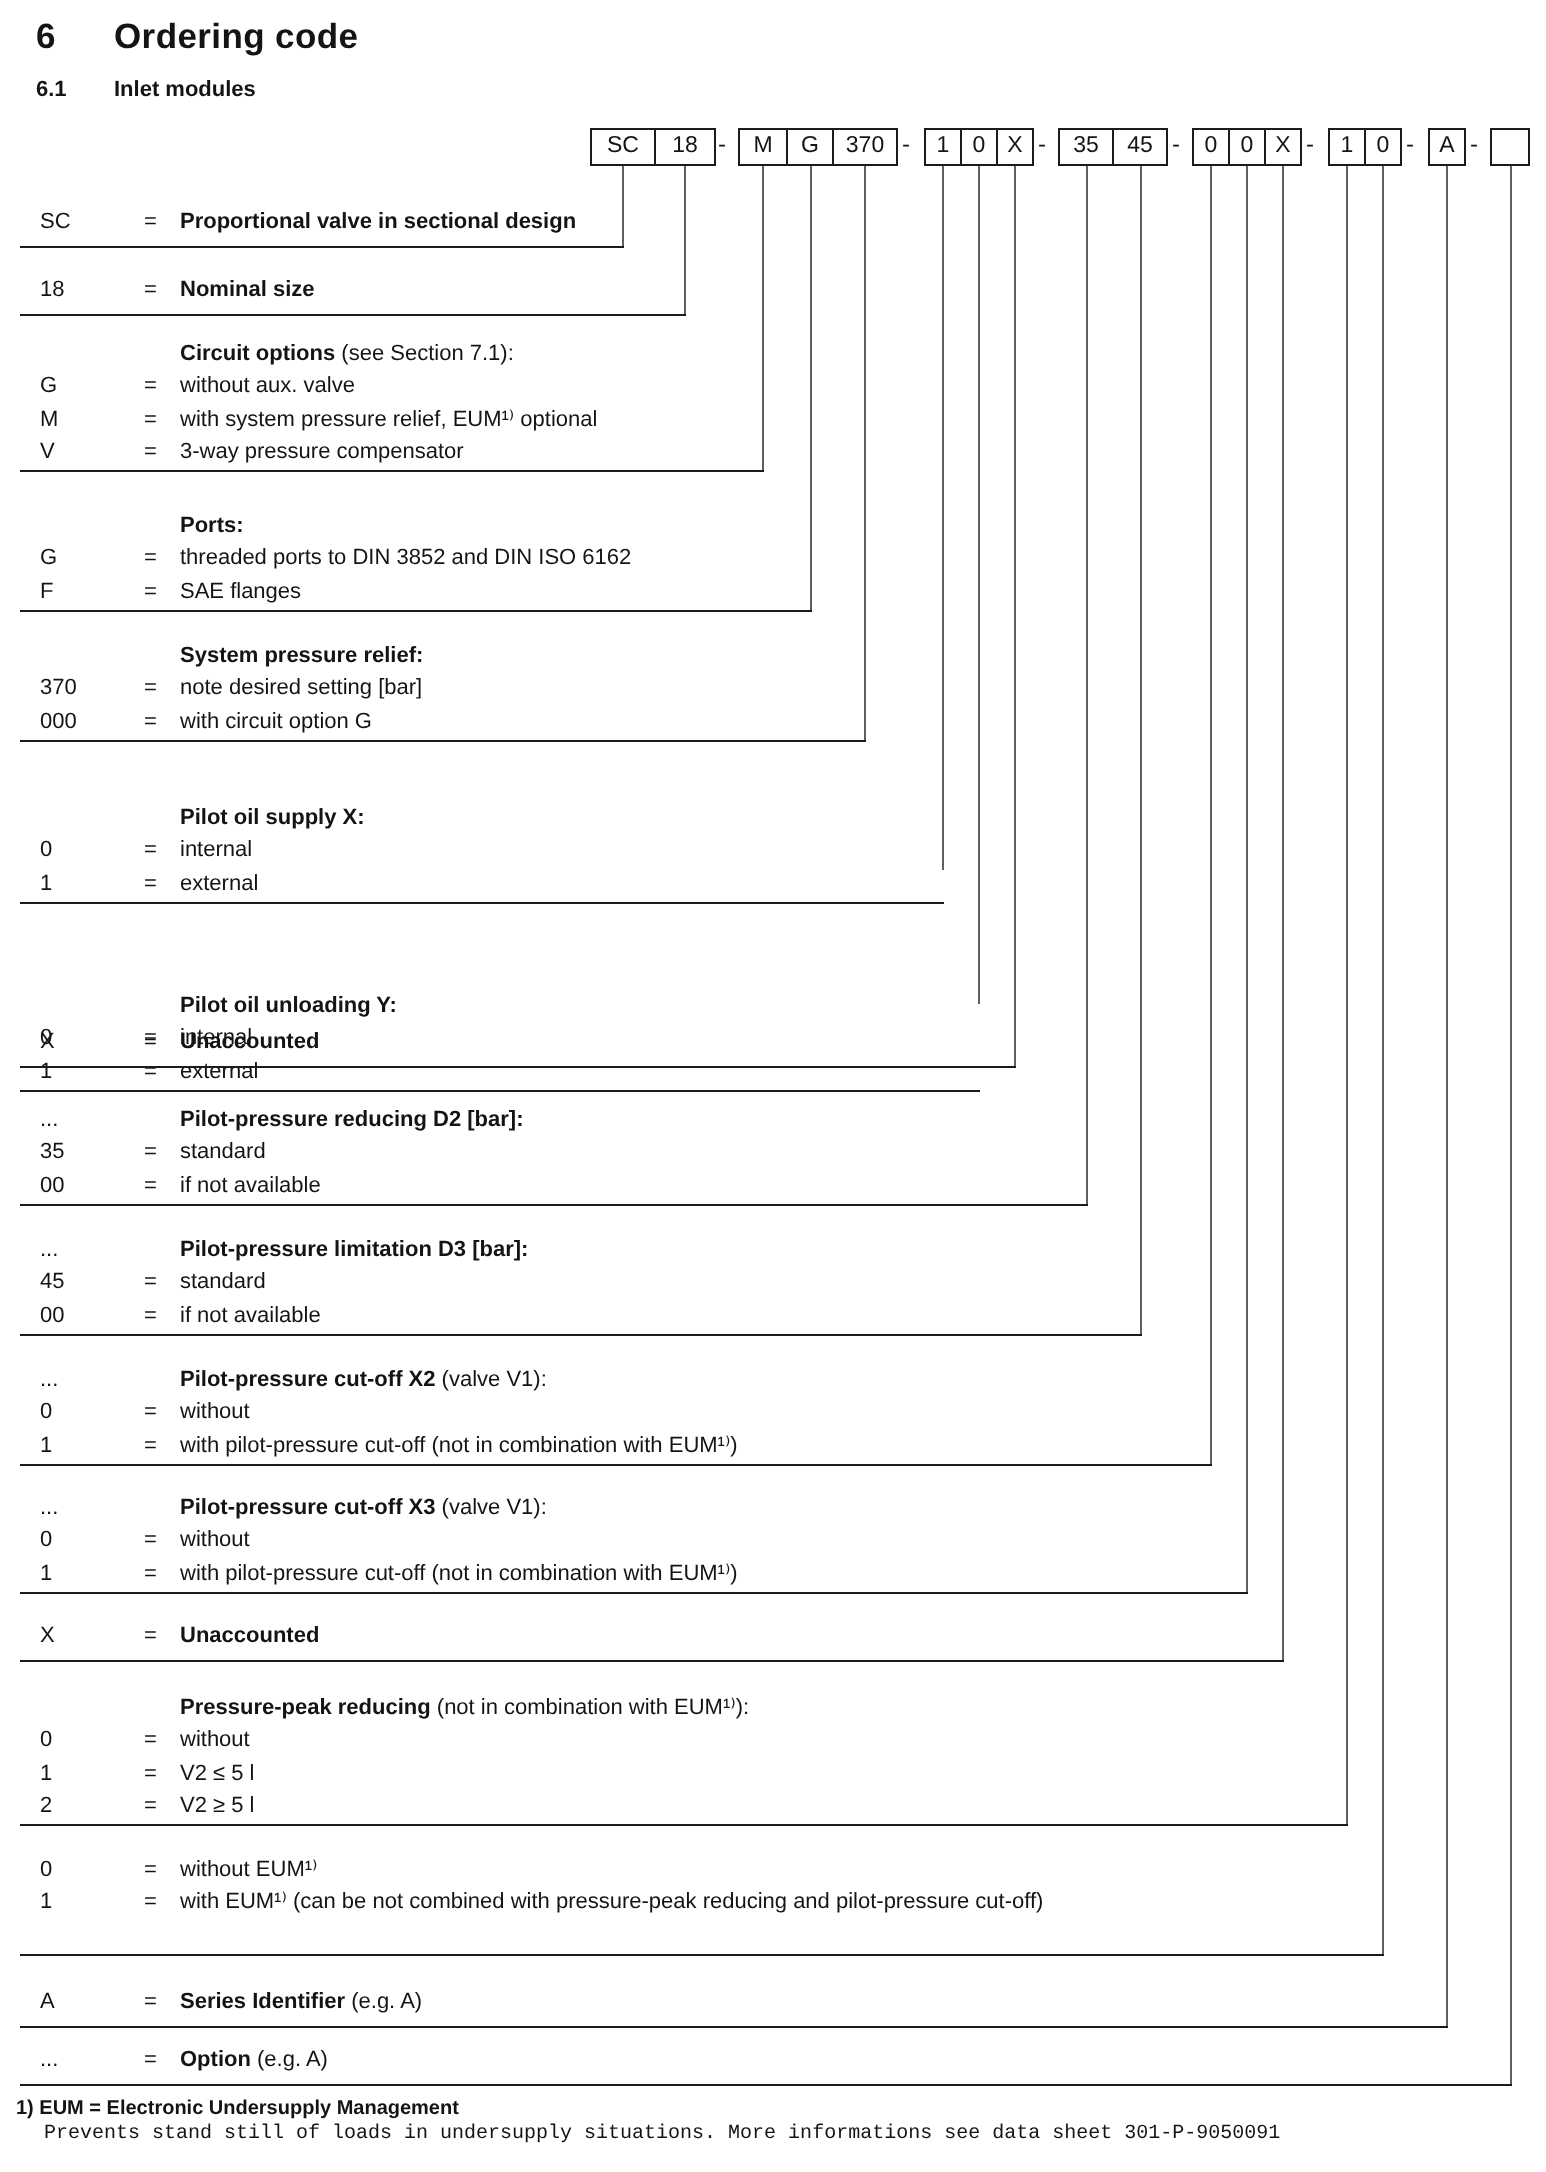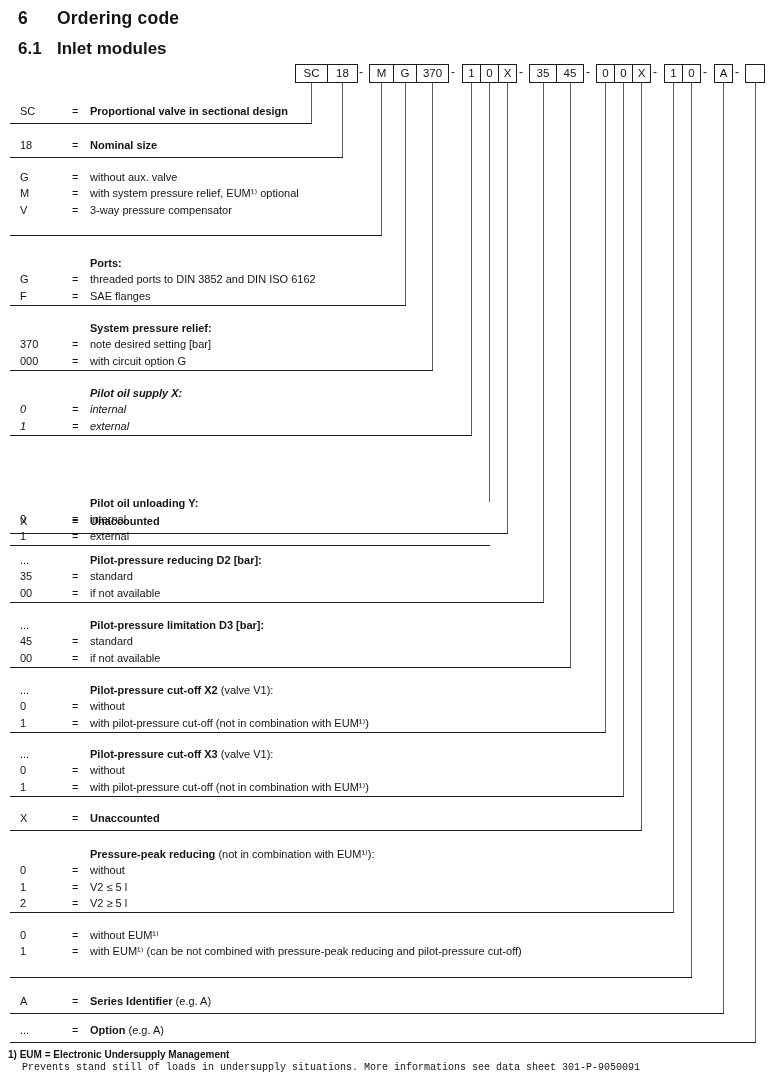--- a/index.html
+++ b/index.html
@@ -1,20 +1,20 @@
 <!DOCTYPE html>
 <html><head>
 <meta charset="utf-8">
 <style>
   html,body{margin:0;padding:0;background:#fff;}
   #page{position:relative;width:773px;height:1086px;background:#fff;overflow:hidden;
         font-family:"Liberation Sans","DejaVu Sans",sans-serif;color:#141414;}
   .abs{position:absolute;}
   .h1{top:8px;font-size:17.5px;font-weight:600;letter-spacing:.2px;white-space:nowrap;}
-  .h2{top:39px;font-size:17px;font-weight:600;white-space:nowrap;}
+  .h2{top:39px;font-size:11px;font-weight:600;white-space:nowrap;}
   .numcol{left:18px;} .titlecol{left:57px;}
   .codebox{position:absolute;top:64px;height:19px;box-sizing:border-box;border:1.5px solid #1c1c1c;
            background:#fff;font-size:11.5px;line-height:16px;text-align:center;white-space:nowrap;}
   .dash{position:absolute;top:63px;height:19px;line-height:19px;font-size:12px;color:#1c1c1c;}
   .vline{position:absolute;width:1px;background:#5f5f5f;}
   .section{position:absolute;left:10px;border-bottom:1px solid #1c1c1c;}
   .row{display:flex;line-height:16.3px;font-size:11px;white-space:nowrap;}
   .row .code{width:52px;margin-left:10px;flex:none;}
   .row .eq{width:18px;flex:none;}
   .row .desc{flex:none;}
@@ -88,20 +88,25 @@
       </div>
       <div class="section" style="top: 137px; height: 20px; width: 333px;">
         <div class="row">
           <span class="code">18</span>
           <span class="eq">=</span>
           <span class="desc"><span class="b">Nominal size</span><span class="r"></span></span>
         </div>
       </div>
       <div class="section" style="top: 169px; height: 66px; width: 372px;">
         <div class="row">
+          <span class="code"></span>
+          <span class="eq"></span>
+          <span class="desc"><span class="b">Circuit options</span><span class="r"> (see Section 7.1):</span></span>
+        </div>
+        <div class="row">
           <span class="code">G</span>
           <span class="eq">=</span>
           <span class="desc"><span class="b"></span><span class="r">without aux. valve</span></span>
         </div>
         <div class="row">
           <span class="code">M</span>
           <span class="eq">=</span>
           <span class="desc"><span class="b"></span><span class="r">with system pressure relief, EUM¹⁾ optional</span></span>
         </div>
         <div class="row">
@@ -137,21 +142,21 @@
           <span class="code">370</span>
           <span class="eq">=</span>
           <span class="desc"><span class="b"></span><span class="r">note desired setting [bar]</span></span>
         </div>
         <div class="row">
           <span class="code">000</span>
           <span class="eq">=</span>
           <span class="desc"><span class="b"></span><span class="r">with circuit option G</span></span>
         </div>
       </div>
-      <div class="section" style="top: 385px; height: 50px; width: 462px; font-style: italic;">
+      <div class="section" style="top: 401px; height: 50px; width: 462px;">
         <div class="row">
           <span class="code"></span>
           <span class="eq"></span>
           <span class="desc"><span class="b">Pilot oil supply X:</span><span class="r"></span></span>
         </div>
         <div class="row">
           <span class="code">0</span>
           <span class="eq">=</span>
           <span class="desc"><span class="b"></span><span class="r">internal</span></span>
         </div>

